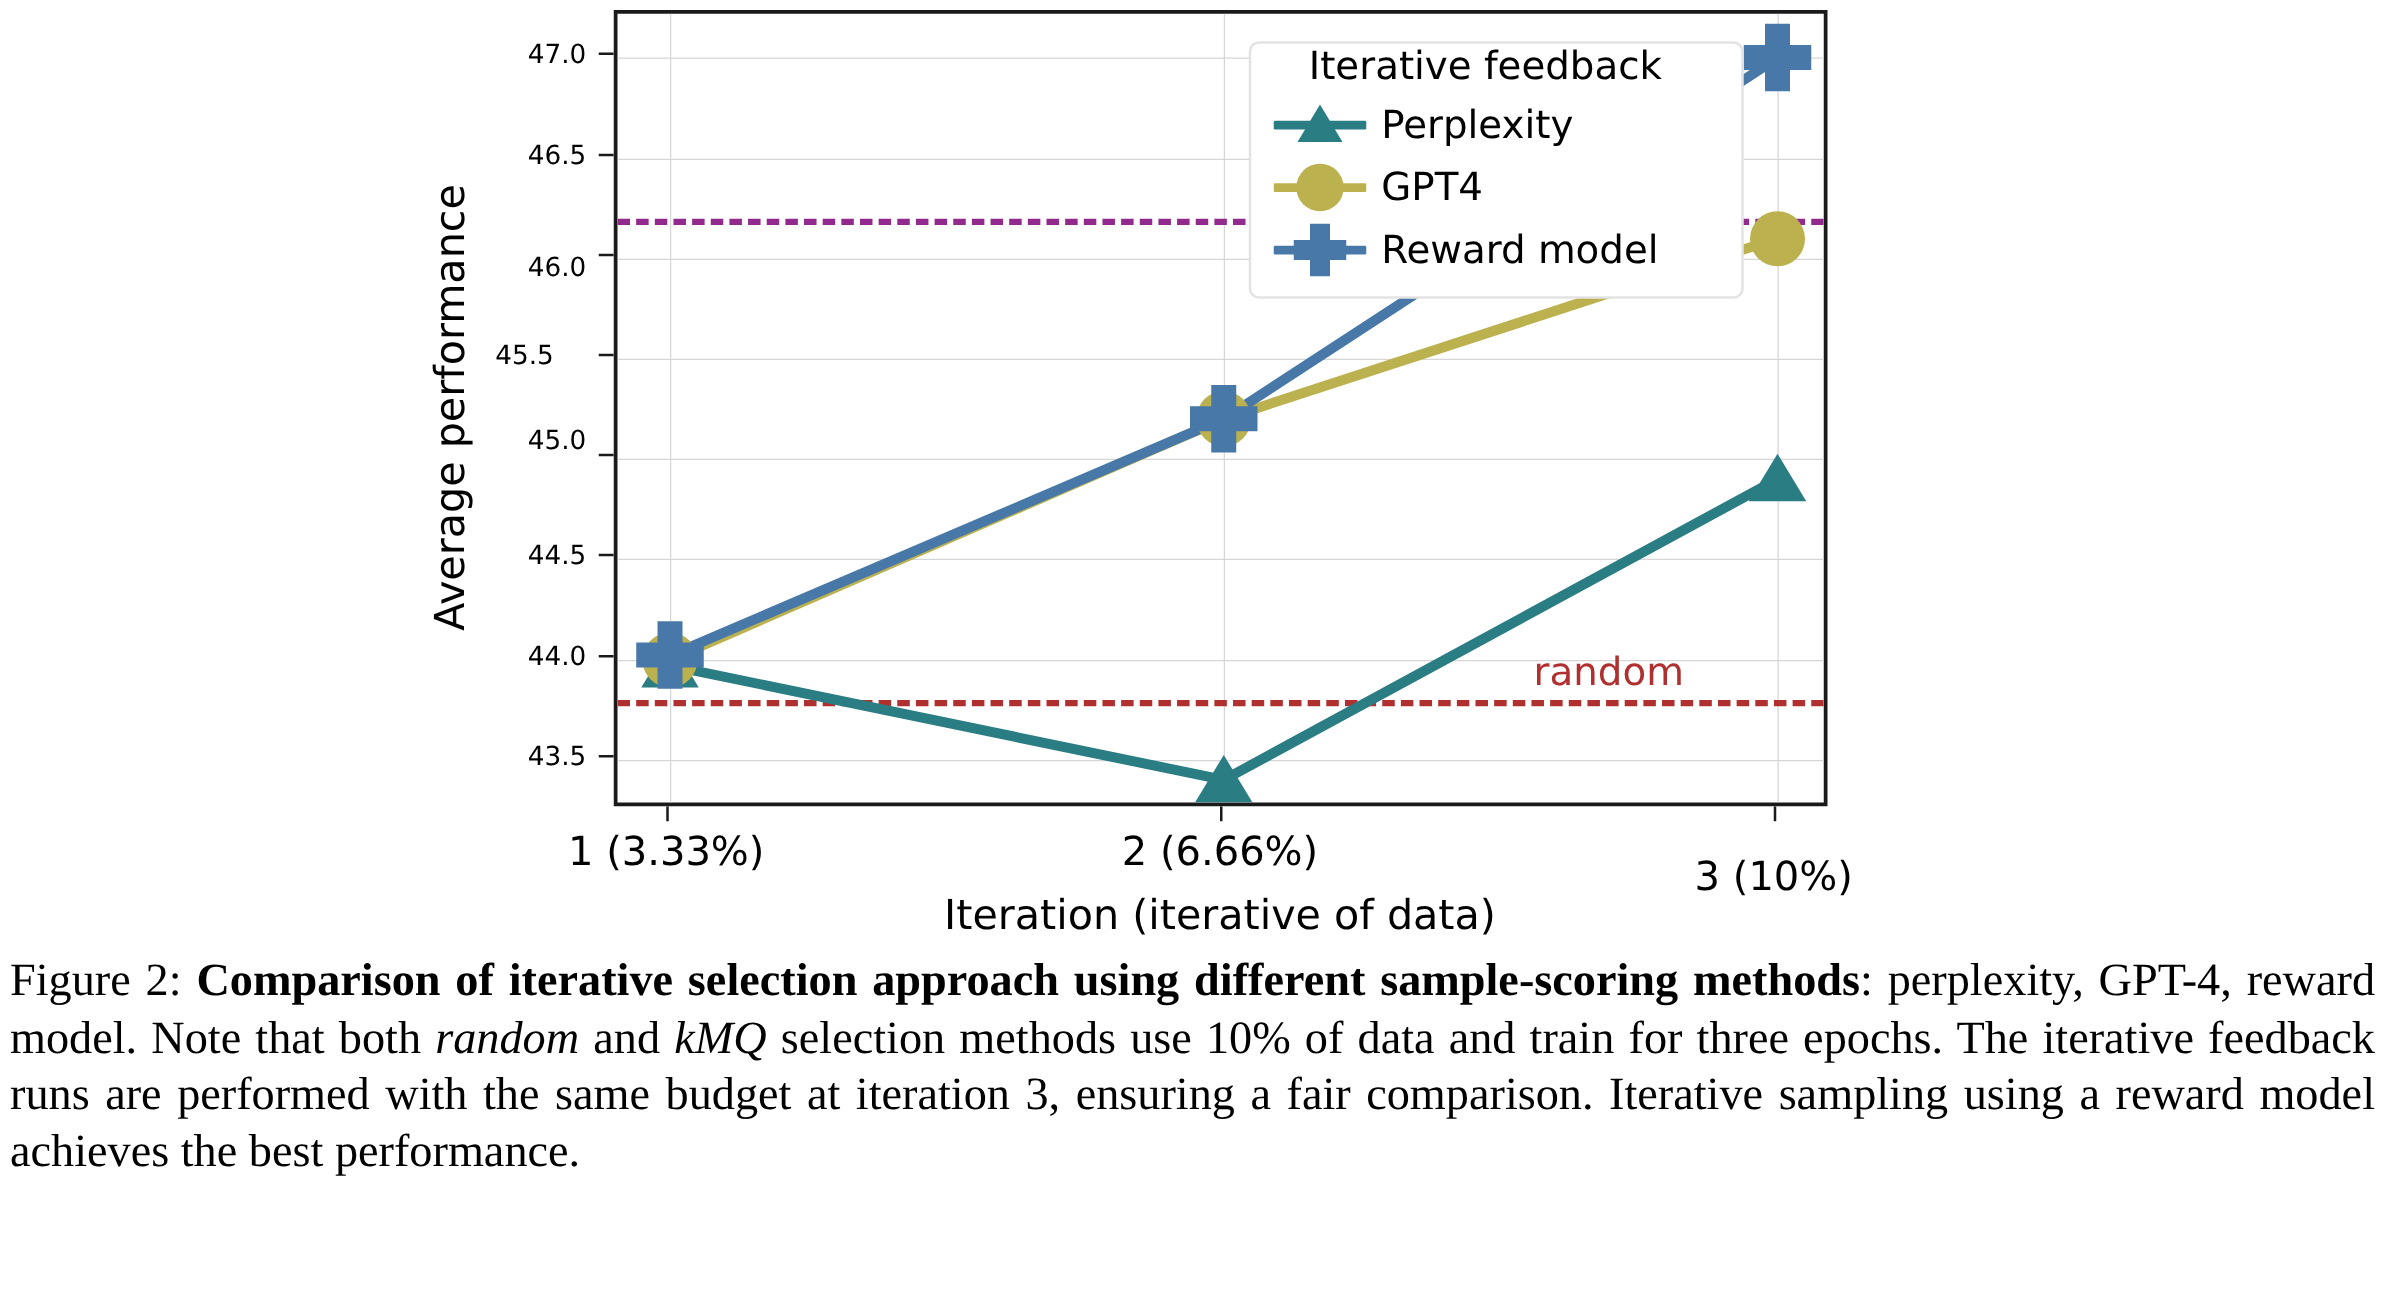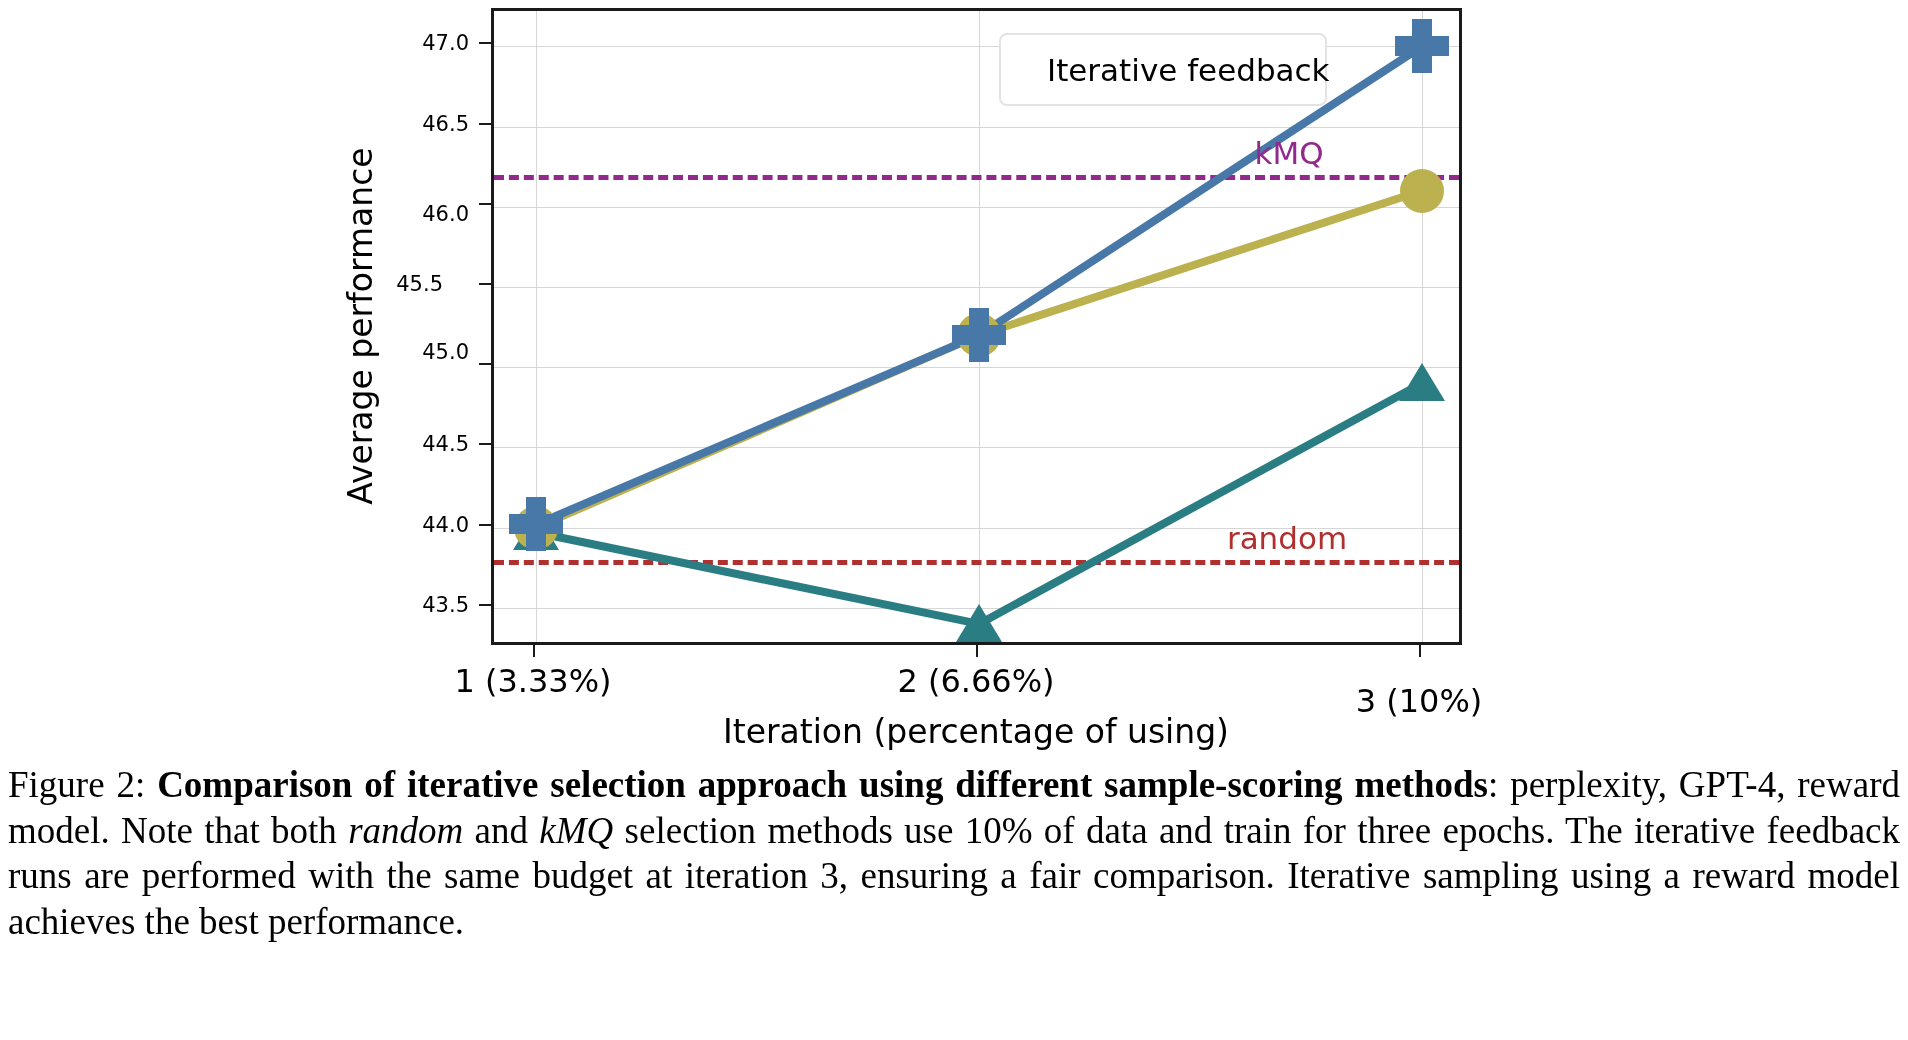--- a/index.html
+++ b/index.html
@@ -106,25 +106,25 @@
     font-size: 33px;
     color: #000;
     white-space: nowrap;
   }
 
   
   #legend {
     position: absolute;
     left: 505px;
     top: 22px;
-    width: 328px;
+    width: 396px;
     border: 2px solid #e3e3e3;
     border-radius: 8px;
     background: #ffffff;
-    padding: 17px 16px 12px 16px;
+    padding: 0 16px 12px 16px;
     box-sizing: border-box;
   }
   #legend-title {
     font-size: 31px;
     color: #000;
     margin-left: 30px;
     margin-bottom: 4px;
     white-space: nowrap;
   }
   .legend-row {
@@ -203,21 +203,21 @@
   #caption b { font-weight: bold; }
   #caption i { font-style: italic; }
   .cap-seg { }
 </style>
 </head>
 <body>
 
 <div id="figure">
 
   <div id="ylabel">Average performance</div>
-  <div id="xlabel">Iteration (percentage of using)</div>
+  <div id="xlabel">Iteration (iterative of data)</div>
 
   <div id="yticks-container">
       <div class="ytick-label" style="top: 43.2997px; right: 1439px;">47.0</div>
       <div class="ytick-mark" style="top: 43.2997px; left: 479px;"></div>
       <div class="ytick-label" style="top: 123.526px; right: 1439px;">46.5</div>
       <div class="ytick-mark" style="top: 123.526px; left: 479px;"></div>
       <div class="ytick-label" style="top: 214px; right: 1439px;">46.0</div>
       <div class="ytick-mark" style="top: 203.753px; left: 479px;"></div>
       <div class="ytick-label" style="top: 283.98px; right: 1465px;">45.5</div>
       <div class="ytick-mark" style="top: 283.98px; left: 479px;"></div>
@@ -296,20 +296,46 @@
           </div>
         </div>
       <div id="refline-labels">
           <div class="hline-label" style="top: 123.662px; left: 795px; color: rgb(146, 42, 142);">kMQ</div>
           <div class="hline-label" style="top: 508.751px; left: 793px; color: rgb(176, 48, 48);">random</div>
         </div>
     </div>
 
     <div id="legend">
       <div id="legend-title">Iterative feedback</div>
+      <div id="legend-rows">
+          <div class="legend-row">
+            <div class="legend-key">
+              <div class="legend-key-line" style="background: rgb(43, 125, 132);"></div>
+              <div class="m-tri" style="border-bottom: 30px solid rgb(43, 125, 132); border-left-width: 18px; border-right-width: 18px; transform: translate(-50%, -55%);"></div>
+            </div>
+            <div class="legend-label">Perplexity</div>
+          </div>
+          <div class="legend-row">
+            <div class="legend-key">
+              <div class="legend-key-line" style="background: rgb(188, 177, 79);"></div>
+              <div class="m-circ" style="background: rgb(188, 177, 79);"></div>
+            </div>
+            <div class="legend-label">GPT4</div>
+          </div>
+          <div class="legend-row">
+            <div class="legend-key">
+              <div class="legend-key-line" style="background: rgb(72, 120, 168);"></div>
+              <div style="position: absolute; left: 50%; top: 50%; width: 0px; height: 0px;">
+                <div style="position: absolute; left: -21px; top: -8px; width: 42px; height: 16px; background: rgb(72, 120, 168);"></div>
+                <div style="position: absolute; left: -8px; top: -21px; width: 16px; height: 42px; background: rgb(72, 120, 168);"></div>
+              </div>
+            </div>
+            <div class="legend-label">Reward model</div>
+          </div>
+        </div>
     </div>
   </div>
 </div>
 
 <div id="caption">
   <span class="cap-seg">Figure 2:</span>
   <b>Comparison of iterative selection approach using different sample-scoring methods</b><span class="cap-seg">: perplexity, GPT-4, reward model. Note that both </span><i>random</i><span class="cap-seg"> and </span><i>kMQ</i><span class="cap-seg"> selection methods use 10% of data and train for three epochs. The iterative feedback runs are performed with the same budget at iteration 3, ensuring a fair comparison. Iterative sampling using a reward model achieves the best performance.</span>
 </div>
 
 </body></html>

